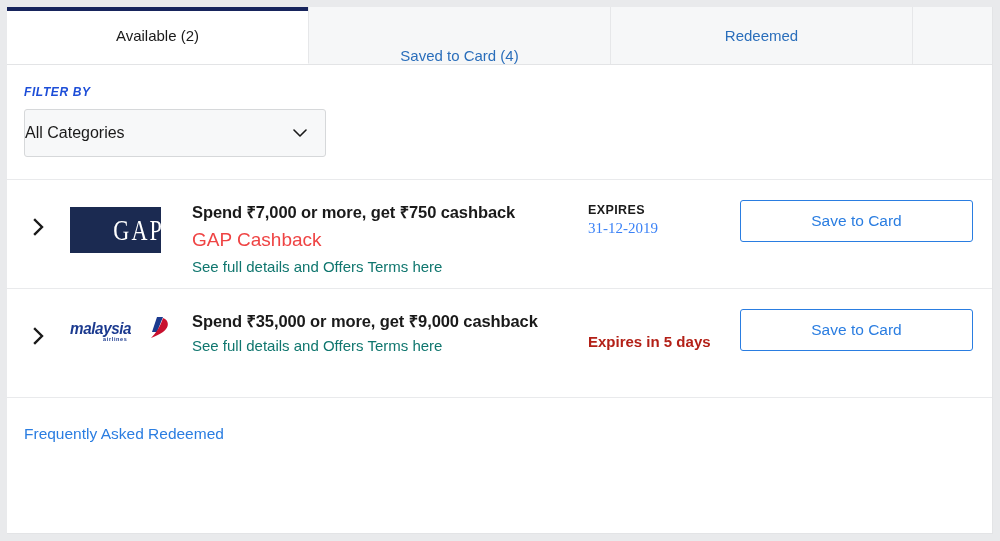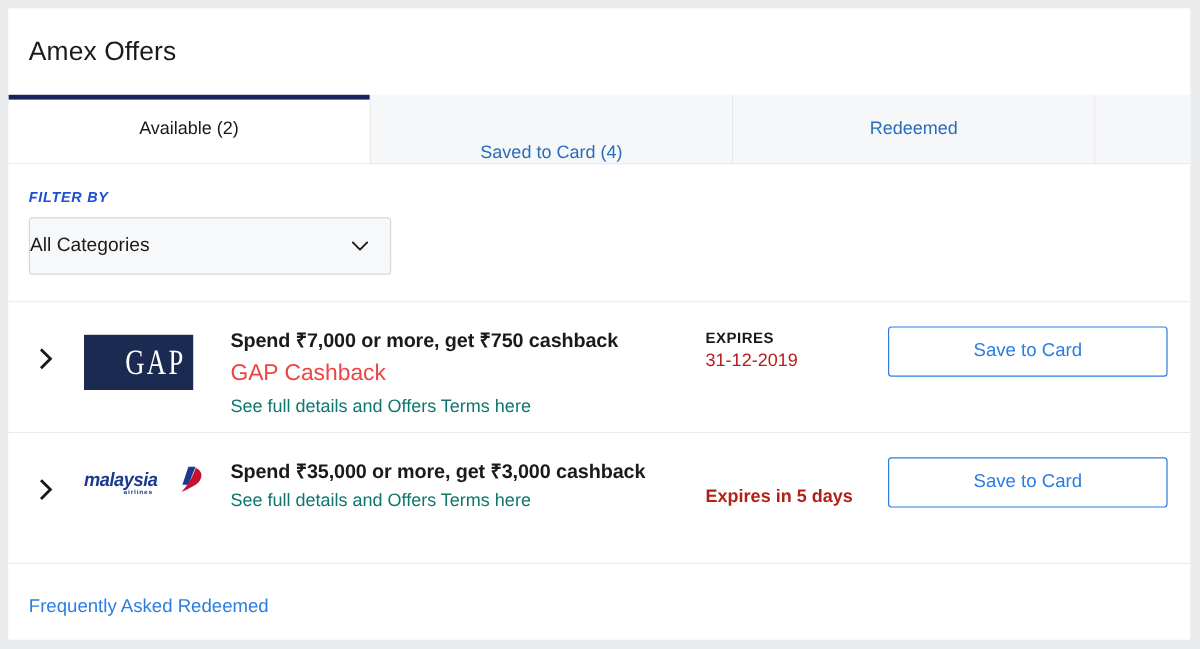--- a/index.html
+++ b/index.html
@@ -155,21 +155,21 @@
     padding-top: 8px;
   }
 
   
   .gap-logo {
     width: 91px;
     height: 46px;
     background: #1b2a51;
     display: flex;
     align-items: center;
-    justify-content: flex-end;
+    justify-content: flex-start;
     padding-left: 36px;
   }
   .gap-logo span {
     font-family: "Liberation Serif", serif;
     font-size: 27px;
     color: #ffffff;
     letter-spacing: 2.5px;
     transform: scaleX(0.82) scaleY(1.1);
     line-height: 1;
     padding-left: 2px;
@@ -237,22 +237,23 @@
     padding-top: 4px;
   }
   .expiry-label {
     font-size: 12.5px;
     font-weight: bold;
     letter-spacing: 0.4px;
     color: #1a1a1a;
   }
   .expiry-date {
     font-size: 15px;
-    color: #b91c1c;
+    color: #3b82f6;
     margin-top: 3px;
+    font-family: Liberation Serif, serif;
   }
   .expiry-soon {
     font-size: 15px;
     color: #b32017;
     padding-top: 21px;
     font-weight: bold;
   }
 
   .action-cell {
     width: 252px;
@@ -284,23 +285,20 @@
     text-decoration: none;
     cursor: pointer;
   }
 </style>
 </head>
 <body>
 
 <div class="page">
   <div class="card">
 
-    <div class="header">
-      <div class="header-title">Amex Offers</div>
-    </div>
 
     <div class="tabs">
       <div class="tab tab-available active">
         <span>Available (2)</span>
       </div>
       <div class="tab tab-saved">
         <span>Saved to Card (4)</span>
       </div>
       <div class="tab tab-redeemed">
         <span>Redeemed</span>
@@ -367,21 +365,21 @@
           <span class="mas-mark">
             <svg viewBox="0 0 34 26" width="34" height="26" aria-hidden="true">
               <path d="M21 1 L27 1 L21 16 L16 16 Z" fill="#1b3a8f"></path>
               <path d="M27 2 C33 4, 34 11, 27 16 C24 18, 20 20, 15 22 C20 17, 24 11, 27 2 Z" fill="#c8102e"></path>
             </svg>
           </span>
         </div>
       </div>
 
       <div class="text-cell">
-        <div class="offer-title">Spend ₹35,000 or more, get ₹3,000 cashback</div>
+        <div class="offer-title">Spend ₹35,000 or more, get ₹9,000 cashback</div>
         <div class="offer-terms">See full details and Offers Terms here</div>
       </div>
 
       <div class="expiry-cell">
         <div class="expiry-soon">Expires in 5 days</div>
       </div>
 
       <div class="action-cell">
         <button class="save-button">Save to Card</button>
       </div>

